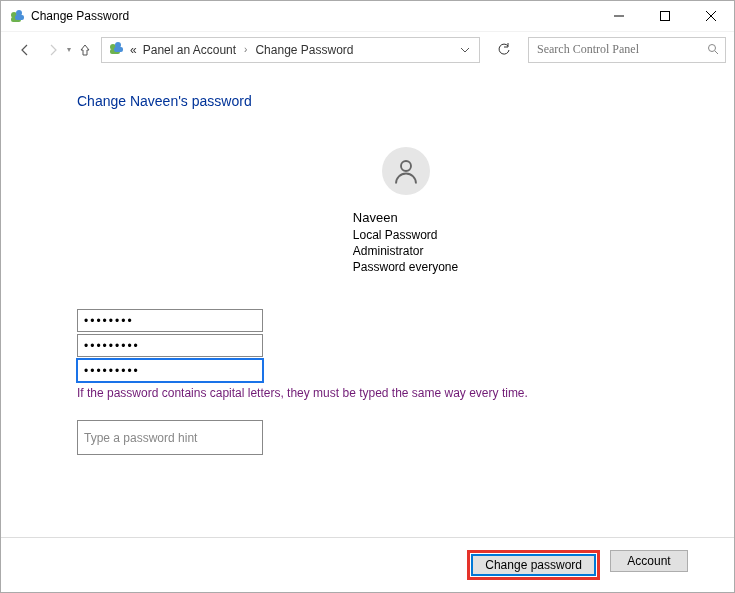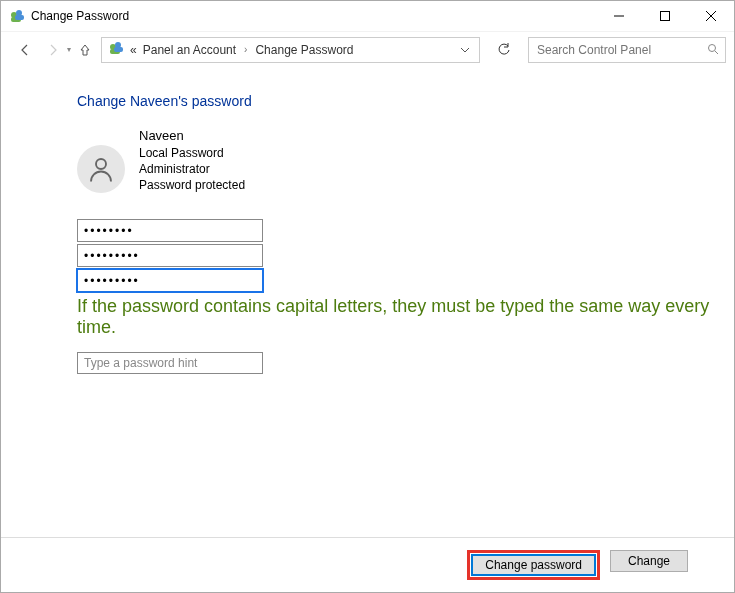--- a/index.html
+++ b/index.html
@@ -16,36 +16,36 @@
   .navbtn { width: 24px; height: 24px; display:flex; align-items:center; justify-content:center; color:#666; }
   .navbtn.disabled { color:#bbb; }
   .chev { font-size: 8px; color:#888; margin: 0 -2px; }
   .addrbox { flex:1; height:26px; border:1px solid #ccc; display:flex; align-items:center; padding:0 6px; gap:6px; min-width:0; }
   .addrbox .bc { font-size:12px; color:#333; white-space:nowrap; }
   .addrbox .bcsep { font-size:10px; color:#777; padding:0 2px; }
   .addrbox .spacer { flex:1; }
   .addrbox .drop { width:16px; display:flex; justify-content:center; color:#555; }
   .refreshbtn { width:28px; height:26px; border:1px solid transparent; margin-left:6px; display:flex; align-items:center; justify-content:center; color:#333; }
   .searchbox { width:198px; height:26px; border:1px solid #ccc; margin-left:6px; display:flex; align-items:center; padding:0 6px; }
-  .searchbox input { flex:1; border:none; outline:none; font-size:12px; color:#333; background:transparent; }
+  .searchbox input { flex:1; border:none; outline:none; font-size:12px; color:#333; background:transparent;font-family:Liberation Serif, serif; }
   .searchbox .sicon { color:#888; }
 
   .content { flex:1; padding: 26px 0 8px 76px; overflow:hidden; }
-  .heading { color:#003399; font-size:14px; margin-bottom:18px; }
-  .userrow { display:flex; align-items:flex-end; gap:14px; margin-bottom:26px; }
+  .heading { color:#003399; font-size:14px; margin-bottom:38px; }
+  .userrow { display:flex; align-items:center; gap:14px; margin-bottom:34px;flex-direction:column; }
   .avatar { width:48px; height:48px; border-radius:50%; background:#e6e6e6; display:flex; align-items:center; justify-content:center; }
   .avatar svg { width:30px; height:30px; stroke:#666; fill:none; }
   .userinfo { font-size:12px; color:#000; line-height:1.35; }
   .username { font-size:13px; }
 
   .pwfield { display:block; width:186px; height:23px; border:1px solid #888; padding:0 6px; font-size:12px; letter-spacing:2px; }
   .pwfield + .pwfield { margin-top:2px; }
   .pwfield.focused { outline:1px solid #1a73e8; border-color:#1a73e8; }
-  .note { font-size:18px; color:#4d7c0f; margin-top:4px; }
-  .hintfield { display:block; width:186px; height:22px; border:1px solid #888; padding:0 6px; font-size:12px; margin-top:14px; color:#0369a1; }
+  .note { font-size:12px; color:#701a75; margin-top:4px; }
+  .hintfield { display:block; width:186px; height:35px; border:1px solid #888; padding:0 6px; font-size:12px; margin-top:20px; color:#0369a1; }
   .hintfield::placeholder { color:#888; }
 
   .footer { border-top:1px solid #ddd; padding:12px 46px 12px 0; display:flex; justify-content:flex-end; gap:10px; }
   .btn { min-width:78px; height:22px; padding:0 12px; font-size:12px; background:#e1e1e1; border:1px solid #adadad; display:flex; align-items:center; justify-content:center; }
   .primary-wrap { border:3px solid #e5332a; padding:1px; }
   .btn.primary { border:2px solid #0078d7; }
 
   .app-icon svg { width:16px; height:16px; }
 </style>
 </head>
@@ -145,30 +145,30 @@
     <div class="avatar">
       <svg viewBox="0 0 24 24">
           <circle cx="12" cy="8" r="4" stroke-width="1.5"></circle>
           <path d="M4 22 A8 8 0 0 1 20 22" stroke-width="1.5"></path>
         </svg>
     </div>
     <div class="userinfo">
       <div class="username">Naveen</div>
       <div>Local Password</div>
       <div>Administrator</div>
-      <div>Password protected</div>
+      <div>Password everyone</div>
     </div>
   </div>
 
   <input type="text" class="pwfield" value="••••••••" style="">
   <input type="text" class="pwfield" value="•••••••••" style="">
   <input type="text" class="pwfield focused" value="•••••••••" style="">
   <div class="note">If the password contains capital letters, they must be typed the same way every time.</div>
 
   <input type="text" class="hintfield" placeholder="Type a password hint" style="">
 </div>
 
 <div class="footer">
   <div class="primary-wrap">
     <div class="btn primary">Change password</div>
   </div>
-  <div class="btn">Change</div>
+  <div class="btn">Account</div>
 </div>
 
 </body></html>

